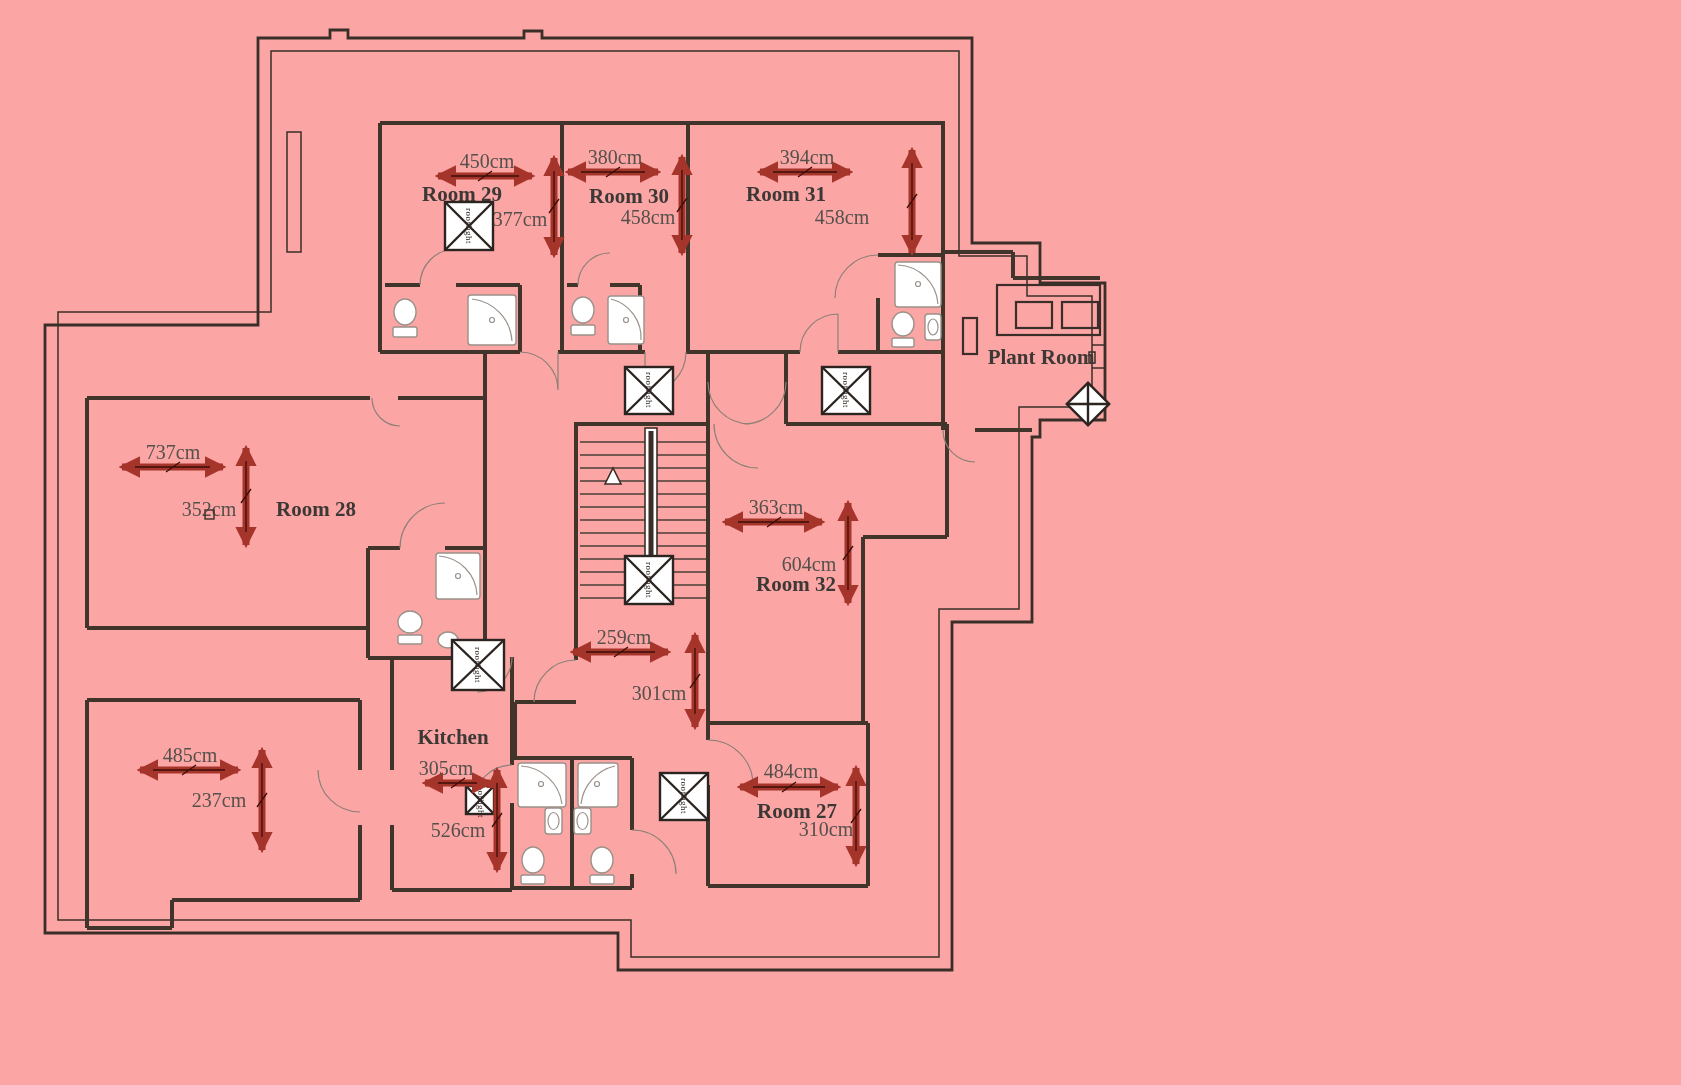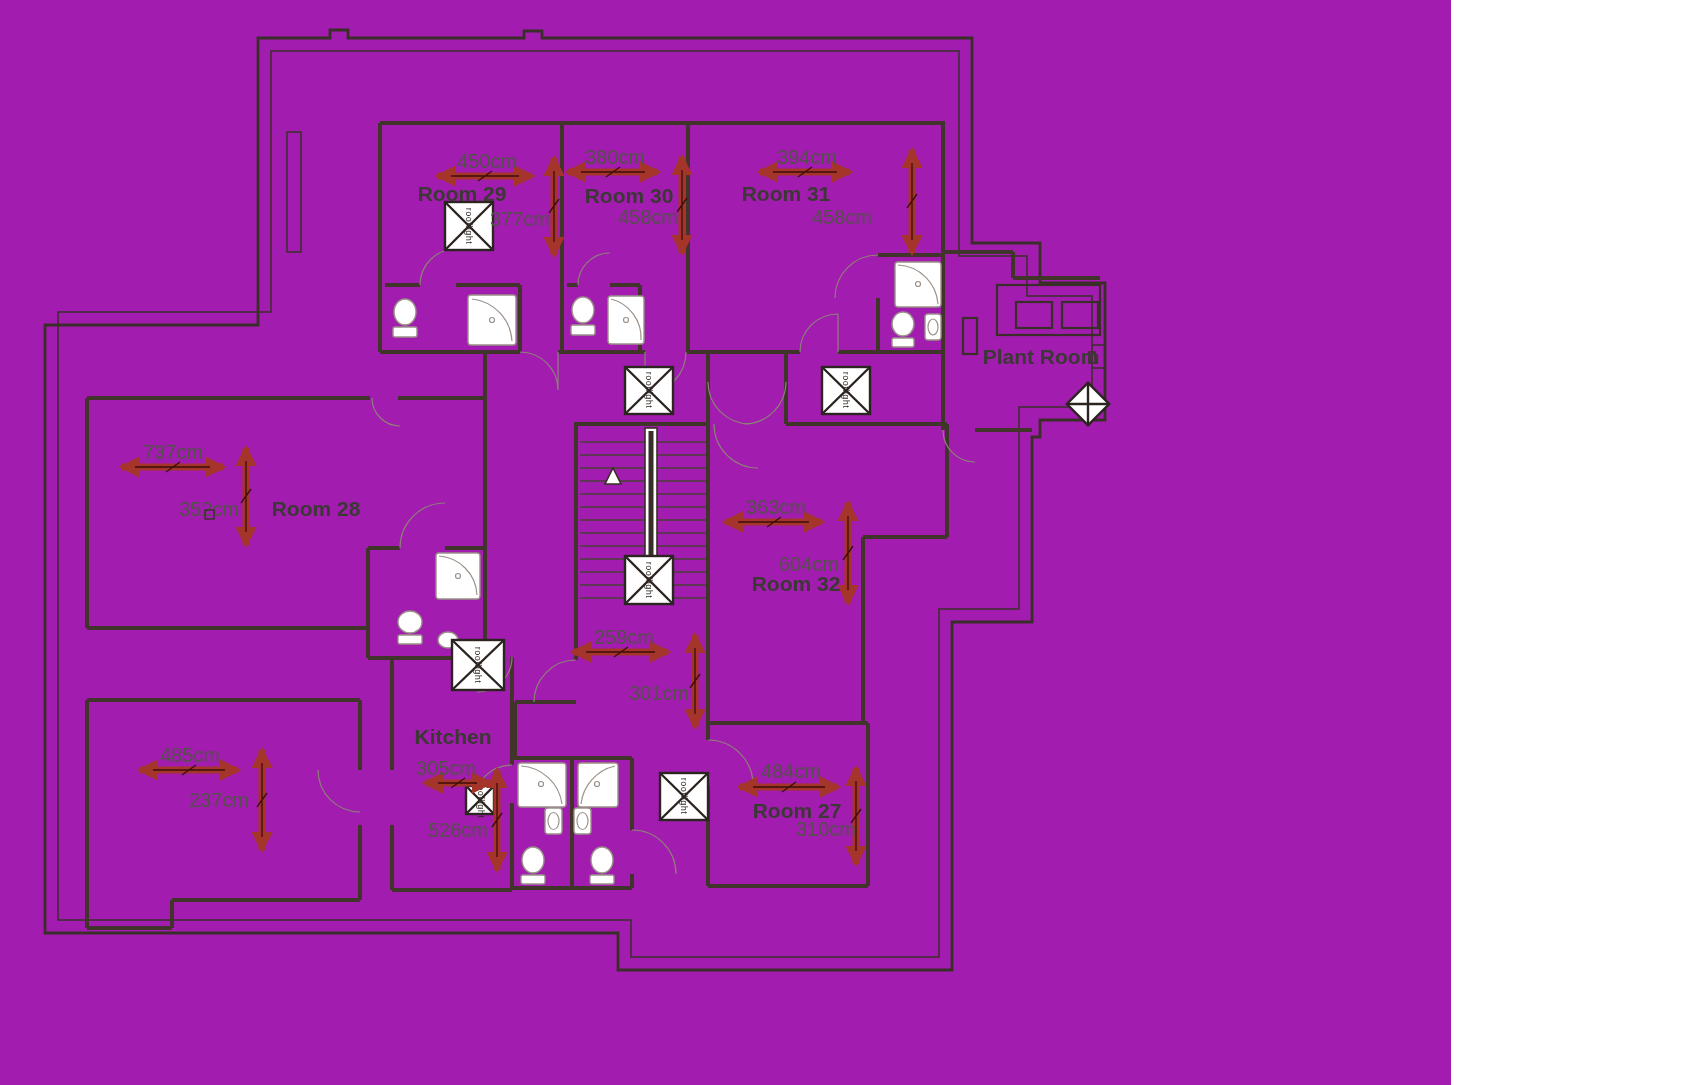--- a/index.html
+++ b/index.html
@@ -1,17 +1,17 @@
 <!DOCTYPE html>
 <html><head>
 <meta charset="utf-8">
 <style>
   html,body{margin:0;padding:0;background:#ffffff;}
-  .stage{position:relative;width:1451px;height:1085px;background:#a21caf;overflow:hidden;
-         font-family:Liberation Sans, sans-serif;}
+  .stage{position:relative;width:1681px;height:1085px;background:#fca5a5;overflow:hidden;
+         font-family:Liberation Serif, serif;}
   svg{position:absolute;left:0;top:0;}
   .env-outer{fill:none;stroke:#3a2f28;stroke-width:2.8;}
   .env-inner{fill:none;stroke:#3a2f28;stroke-width:1.5;}
   .wall{fill:none;stroke:#41342b;stroke-width:4;stroke-linecap:butt;}
   .fixture{fill:#ffffff;stroke:#9b9189;stroke-width:1.4;}
   .fixline{fill:none;stroke:#9b9189;stroke-width:1.2;}
   .door{fill:none;stroke:#8d8077;stroke-width:1.2;}
   .tread{fill:none;stroke:#4a3f37;stroke-width:1.5;}
   .dim{stroke:#a5342b;stroke-width:7;}
   .dimcore{fill:none;stroke:#3c0e08;stroke-width:1.3;}

